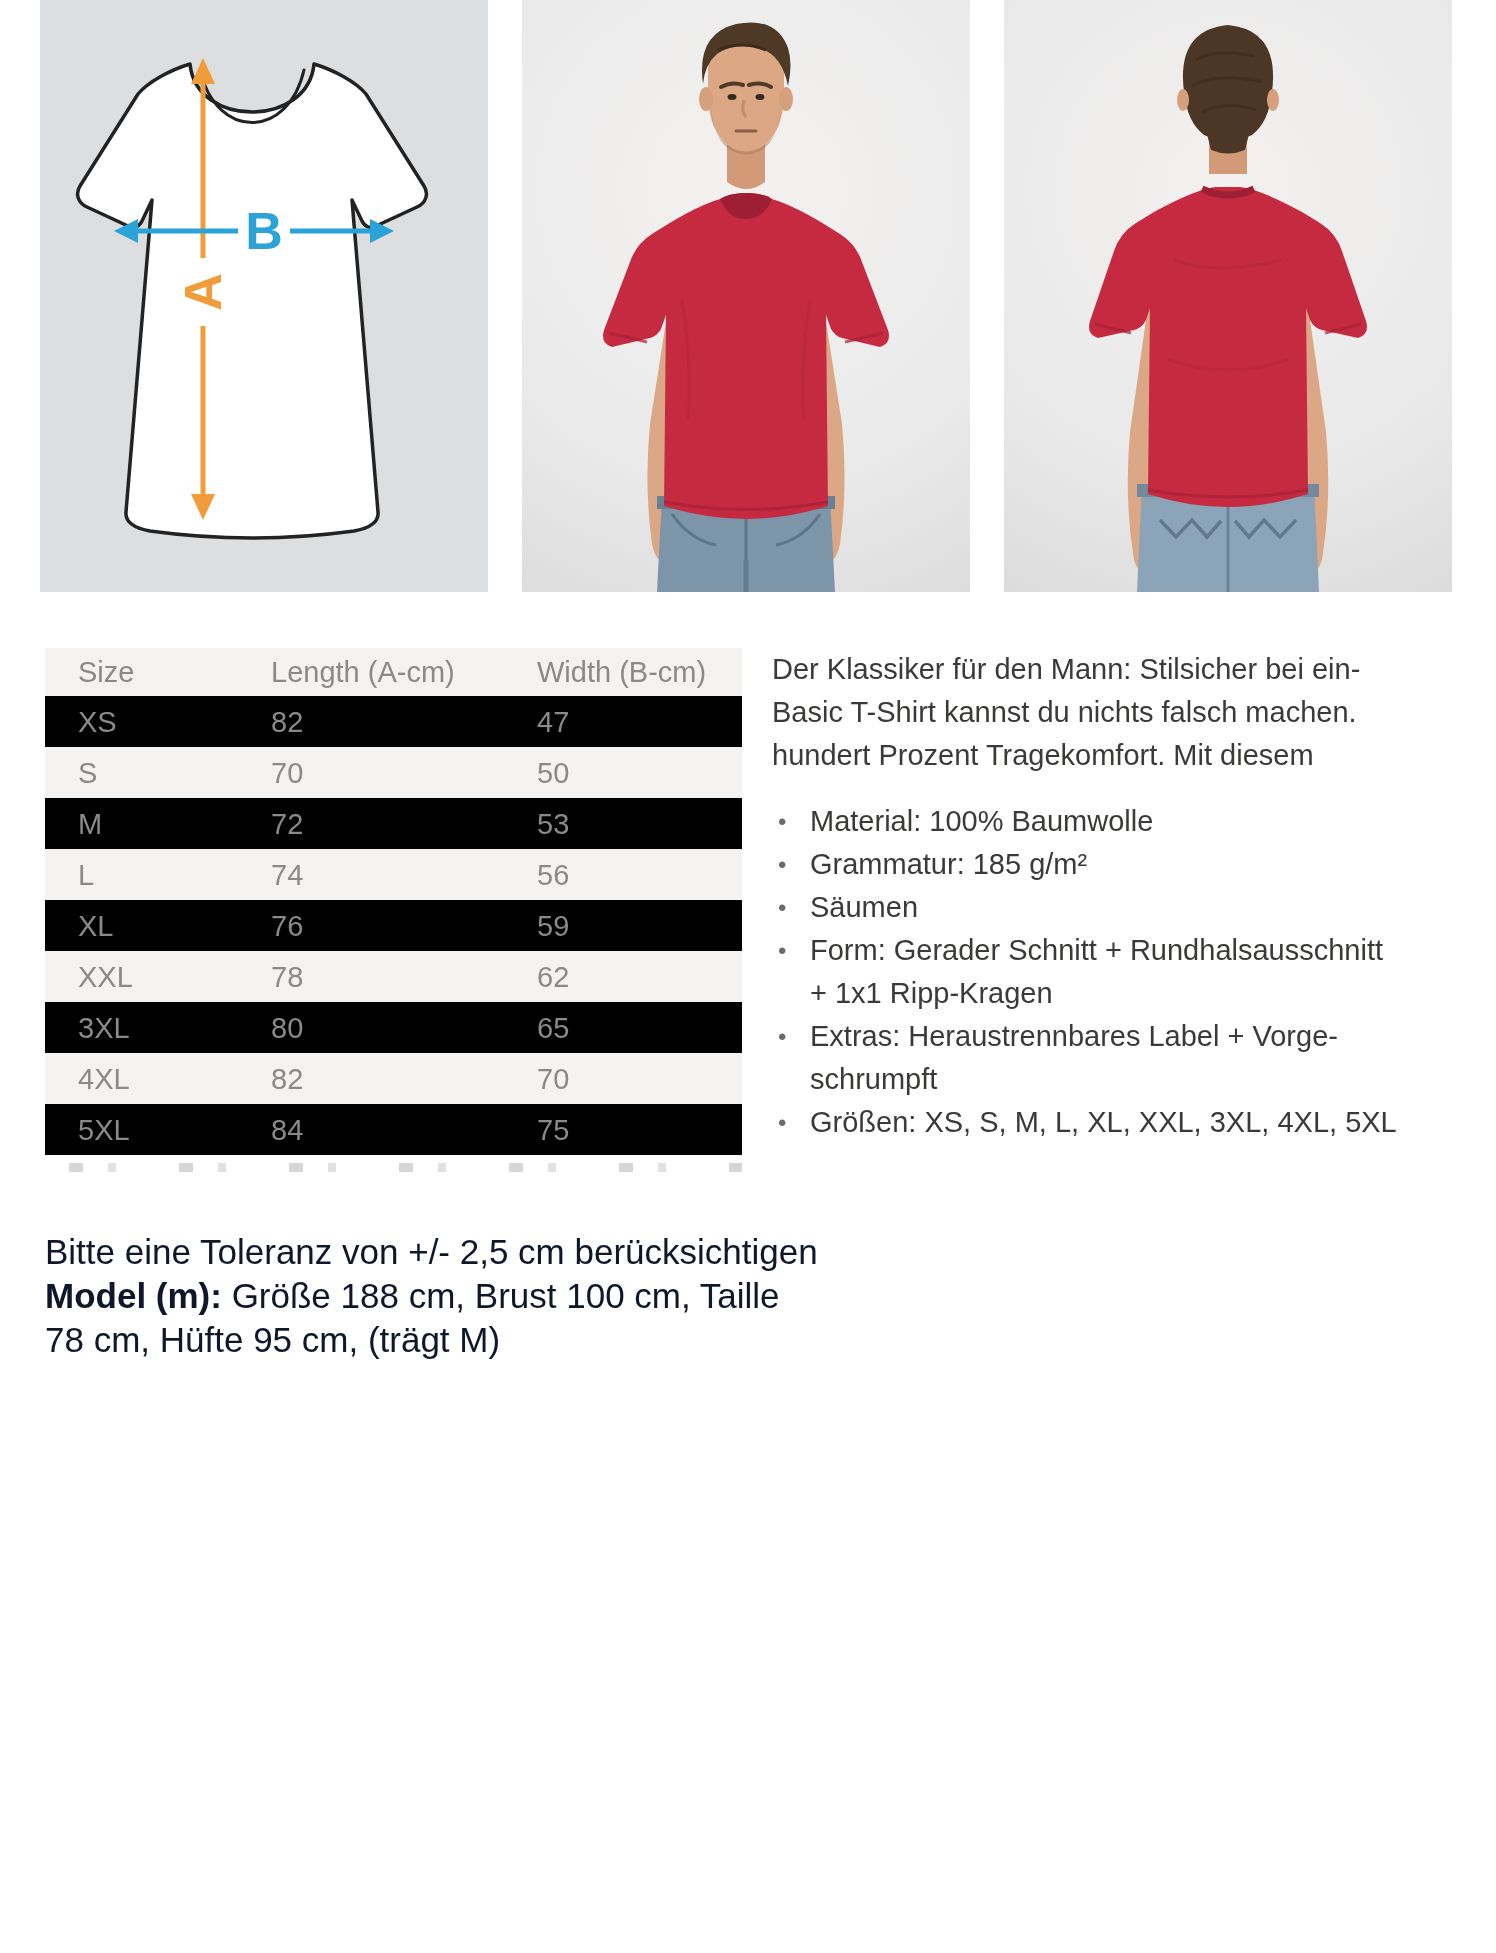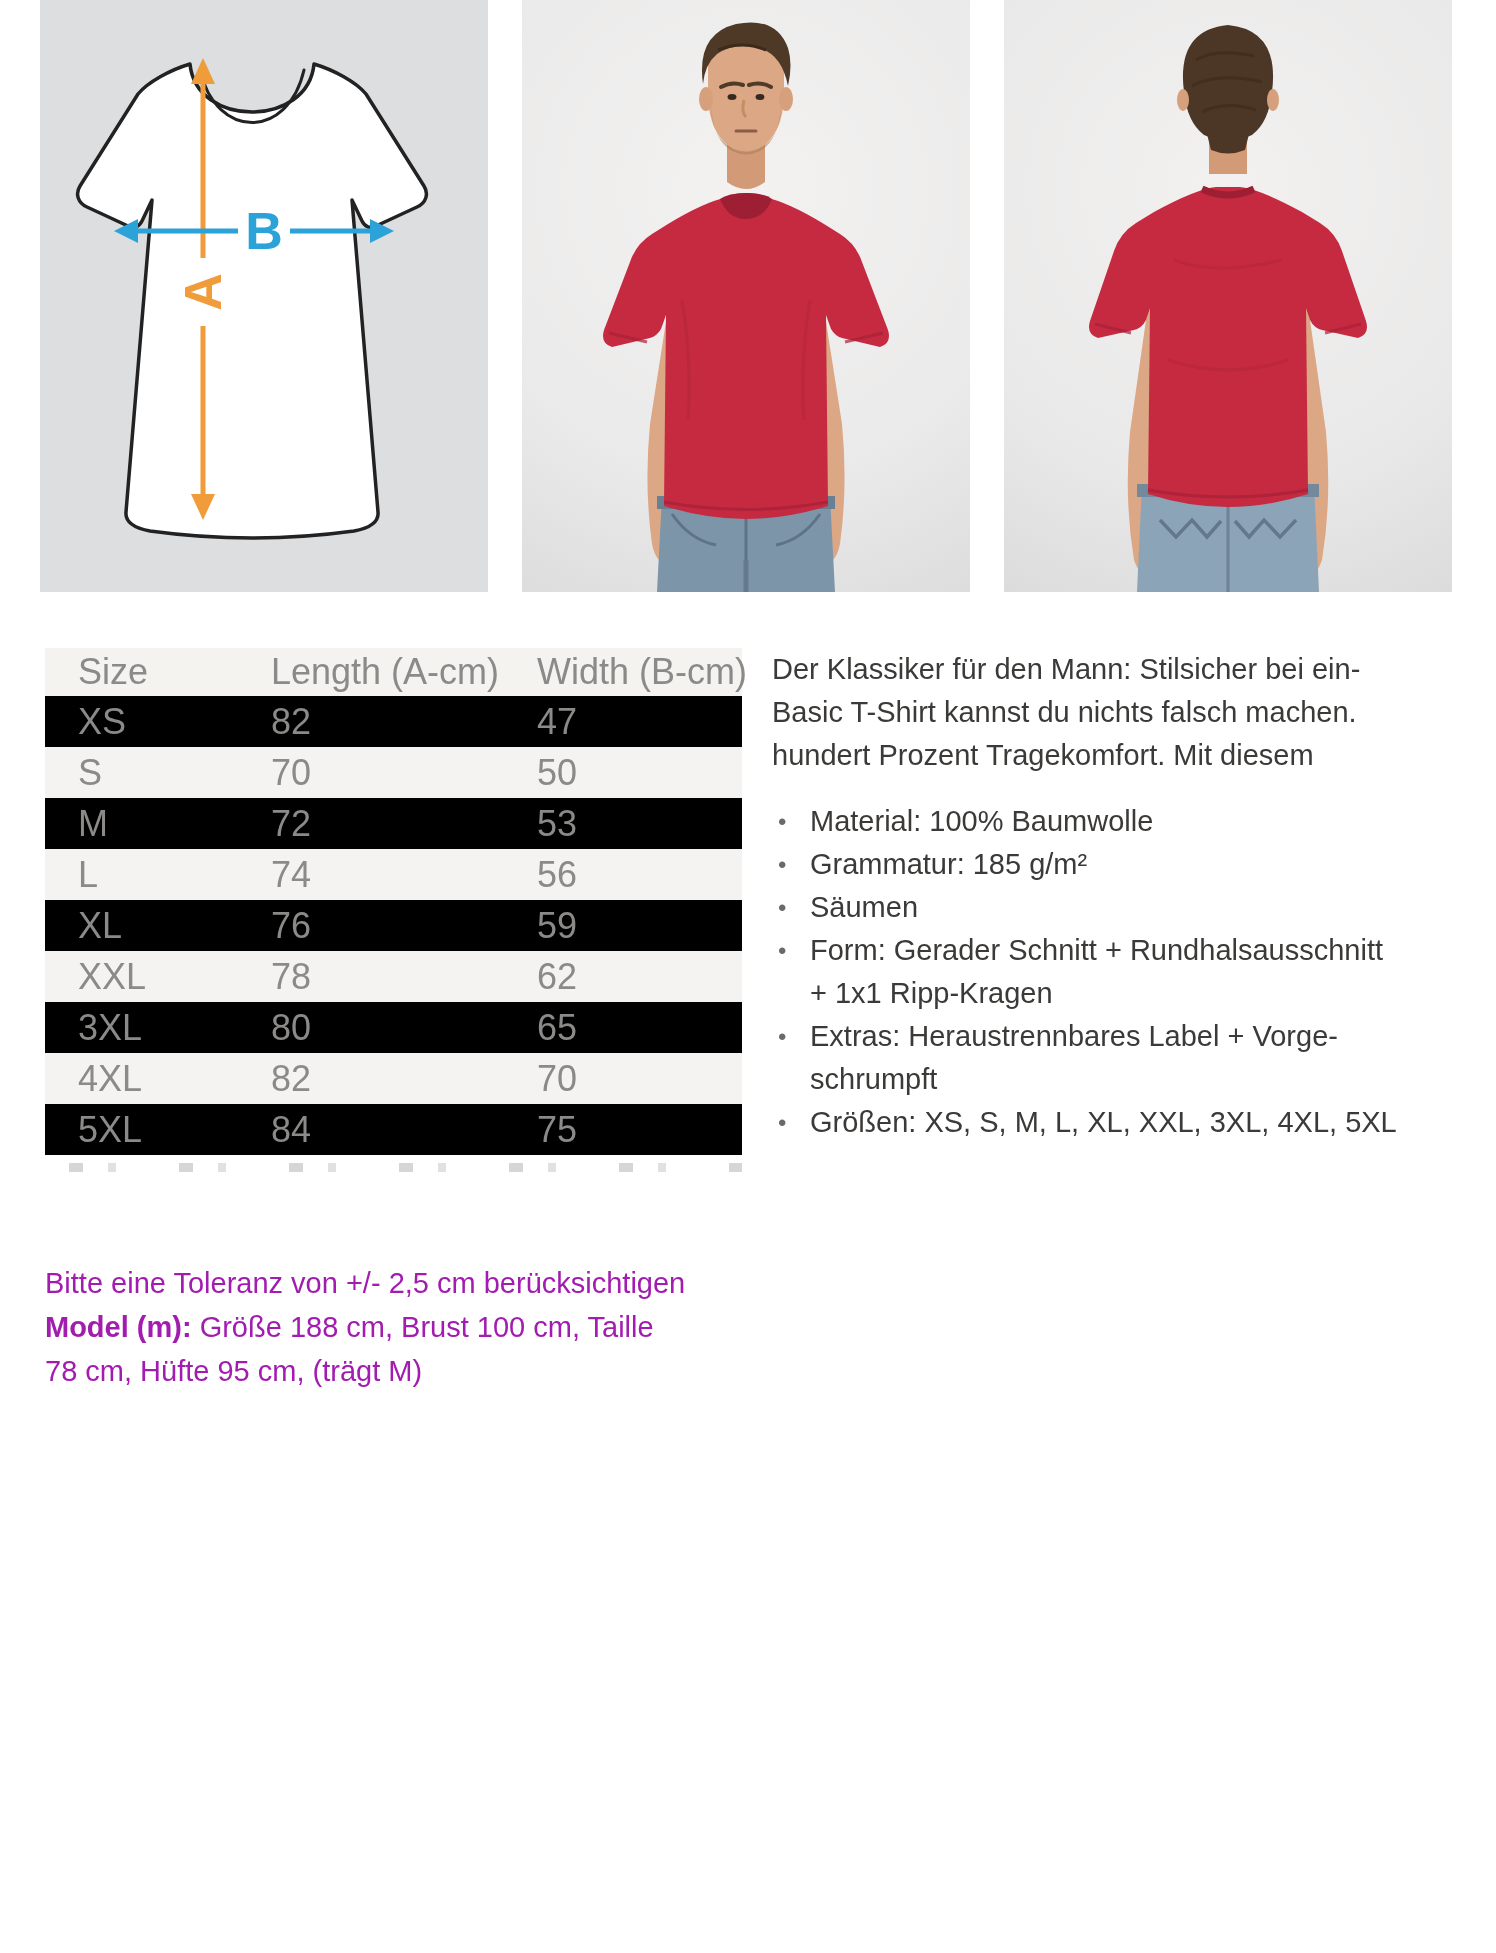--- a/index.html
+++ b/index.html
@@ -9,21 +9,21 @@
     overflow:hidden;
   }
   
   .panel{position:absolute;top:0;height:592px;width:448px;overflow:hidden;}
   #panel-diagram{left:40px;background:#dcdee0;}
   #panel-front{left:522px;background:radial-gradient(120% 90% at 50% 32%, #f3f2f1 0%, #ebeaea 55%, #d7d7d8 100%);}
   #panel-back{left:1004px;background:radial-gradient(120% 90% at 50% 32%, #f2f1f0 0%, #eae9e9 55%, #d6d6d7 100%);}
   .panel svg{display:block;width:448px;height:592px;}
 
   
-  #size-table{position:absolute;left:45px;top:648px;width:697px;font-size:36px;color:#8b8a88;}
+  #size-table{position:absolute;left:45px;top:648px;width:697px;font-size:29px;color:#8b8a88;}
   .t-row{position:relative;height:51px;}
   .t-head{height:48px;background:#f5f3f0;}
   .row-dark{background:#000000;}
   .row-light{background:#f4f3f1;}
   .t-cell{position:absolute;top:50%;transform:translateY(-50%);white-space:nowrap;}
   .c1{left:33px;}
   .c2{left:226px;}
   .c3{left:492px;text-align:right;}
   
   #clipped-row{
@@ -35,21 +35,21 @@
   }
 
   
   #description{position:absolute;left:772px;top:648px;width:690px;font-size:29px;line-height:43px;color:#3b3a38;}
   .d-line{white-space:nowrap;}
   #bullet-list{list-style:none;margin:23px 0 0 0;padding:0;}
   #bullet-list li{position:relative;padding-left:38px;}
   .bullet-dot{position:absolute;left:6px;top:0;font-size:24px;color:#6b6a68;}
 
   
-  #notes{position:absolute;left:45px;top:1230px;font-size:29px;line-height:44px;color:#a21caf;margin-top:31px;}
+  #notes{position:absolute;left:45px;top:1230px;font-size:35px;line-height:44px;color:#0f172a;}
   #notes .d-line{white-space:nowrap;}
   .bold{font-weight:bold;}
 </style>
 </head>
 <body>
 
 <div class="panel" id="panel-diagram">
   <svg viewBox="0 0 448 592">
 
     <g>

